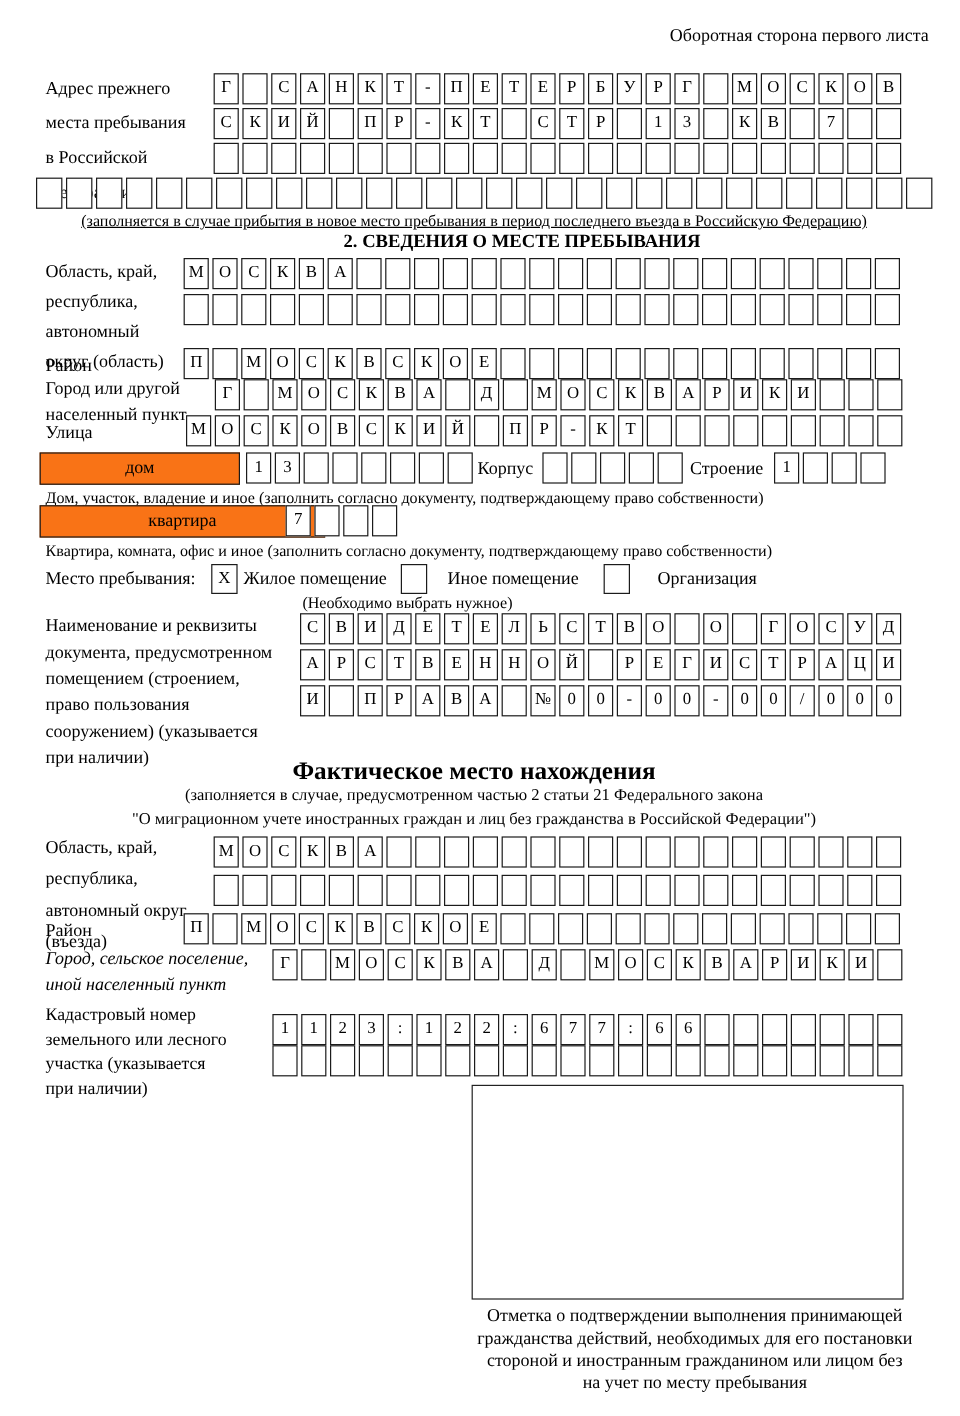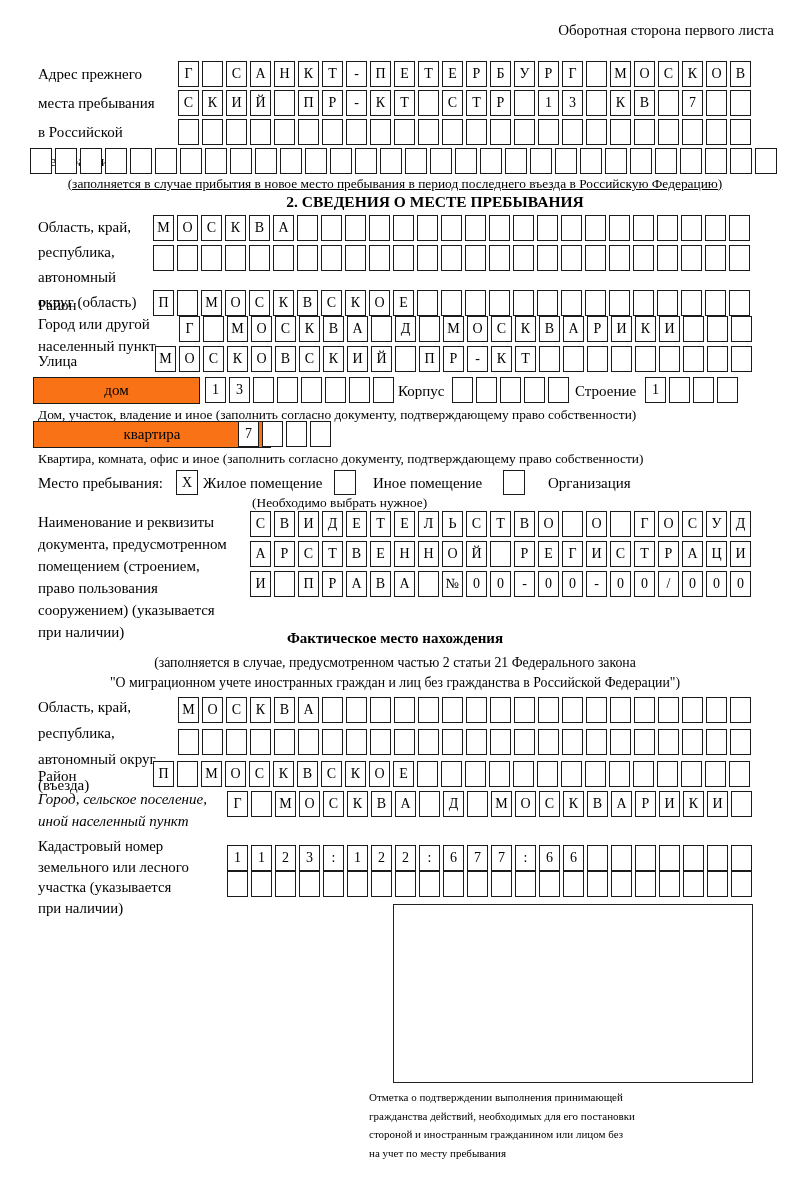--- a/index.html
+++ b/index.html
@@ -435,21 +435,21 @@
       <span class="cell">0</span>
       <span class="cell">-</span>
       <span class="cell">0</span>
       <span class="cell">0</span>
       <span class="cell">/</span>
       <span class="cell">0</span>
       <span class="cell">0</span>
       <span class="cell">0</span>
     </div>
 
-  <div class="caption centered bold" style="top:630px; font-size:15px;">Фактическое место нахождения</div>
+  <div class="caption centered bold" style="top:630px; font-size:21px;">Фактическое место нахождения</div>
   <div class="caption centered" style="top:655px; font-size:13.8px;">(заполняется в случае, предусмотренном частью 2 статьи 21 Федерального закона</div>
   <div class="caption centered" style="top:675px; font-size:13.8px;">"О миграционном учете иностранных граждан и лиц без гражданства в Российской Федерации")</div>
 
   <div class="lbl lh26" style="left:38px; top:694px;">
     <div>Область, край,</div>
     <div>республика,</div>
     <div>автономный округ</div>
     <div>(въезда)</div>
   </div>
   <div class="cellrow" style="left:178px; top:697px;">
@@ -612,20 +612,20 @@
       <span class="cell"></span>
       <span class="cell"></span>
       <span class="cell"></span>
       <span class="cell"></span>
       <span class="cell"></span>
       <span class="cell"></span>
       <span class="cell"></span>
     </div>
 
   <div class="stampbox" style="left:393px; top:904px; width:360px; height:179px;"></div>
-  <div class="caption" style="left:369px; top:1088px; width:390px; white-space:nowrap; font-size:11px; line-height:18.5px;">
+  <div class="caption" style="left:384px; top:1088px; width:390px; text-align:center; white-space:nowrap; font-size:15px; line-height:18.5px;">
     <div>Отметка о подтверждении выполнения принимающей</div>
     <div>гражданства действий, необходимых для его постановки</div>
     <div>стороной и иностранным гражданином или лицом без</div>
     <div>на учет по месту пребывания</div>
   </div>
 
 </div>
 
 </body></html>

